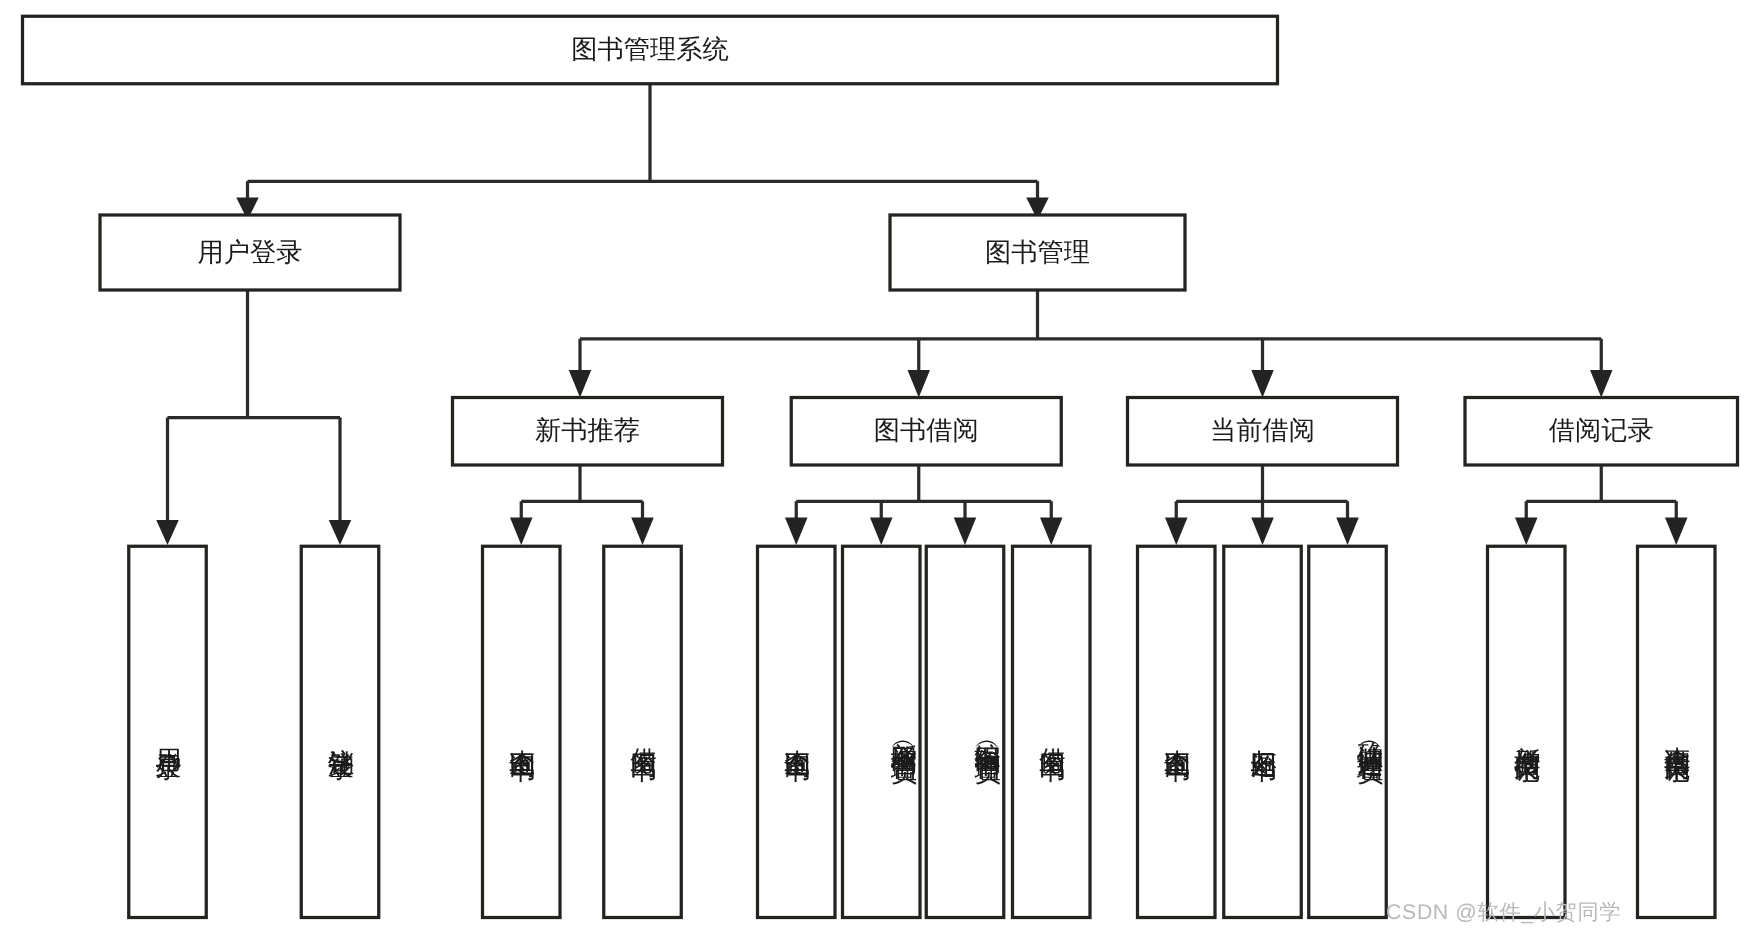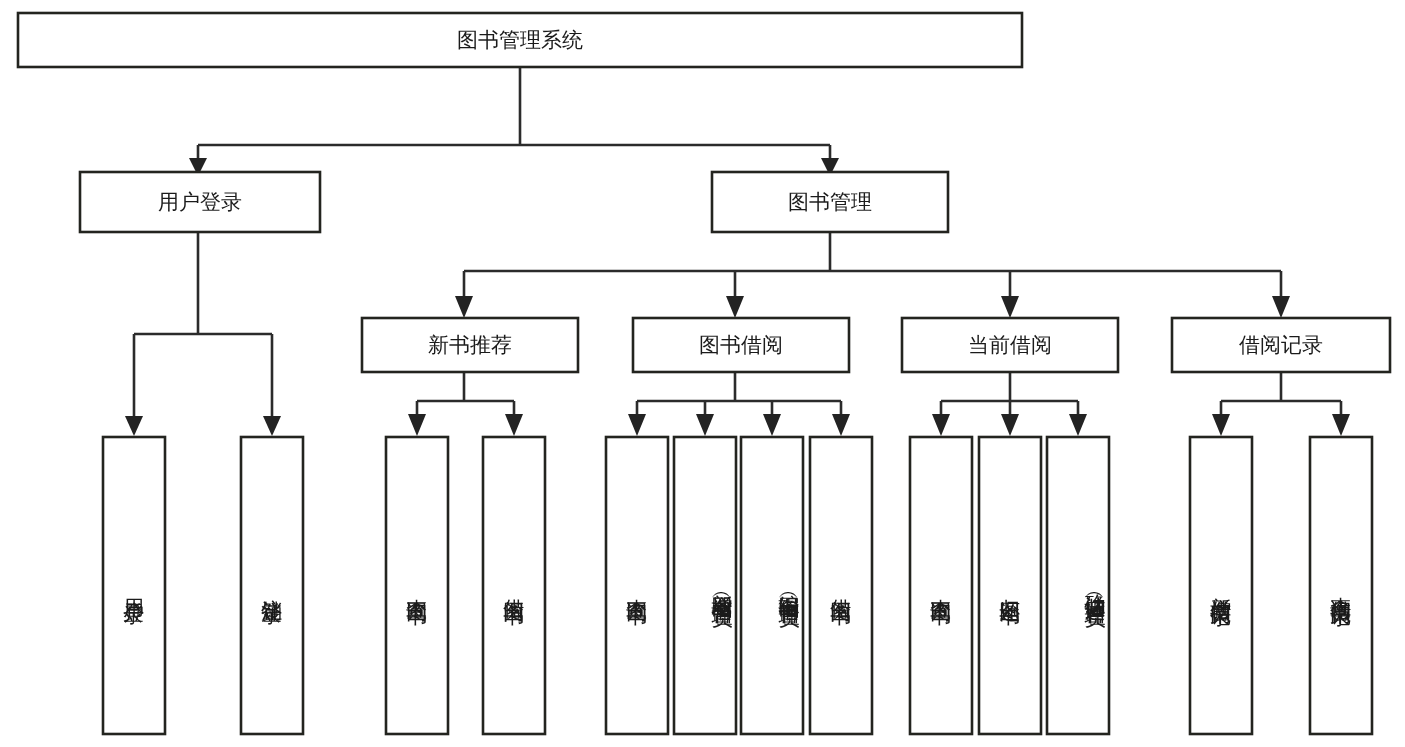--- a/index.html
+++ b/index.html
@@ -220,14 +220,15 @@
   <div class="node-label-v" style="left:741px; top:443px; width:62px; height:285px; align-items:flex-start;">编辑图书（管理员）</div>
   <div class="node-label-v" style="left:810px; top:437px; width:62px; height:297px;">借阅图书</div>
 
   <div class="node-label-v" style="left:910px; top:437px; width:62px; height:297px;">查询图书</div>
   <div class="node-label-v" style="left:979px; top:437px; width:62px; height:297px;">归还图书</div>
   <div class="node-label-v" style="left:1047px; top:443px; width:62px; height:285px; align-items:flex-start;">确认归还（管理员）</div>
 
   <div class="node-label-v" style="left:1190px; top:437px; width:62px; height:297px;">新增借阅记录</div>
   <div class="node-label-v" style="left:1310px; top:437px; width:62px; height:297px;">查询借阅记录</div>
 
+  <div class="watermark">CSDN @软件_小贺同学</div>
 
 </div>
 
 </body></html>

